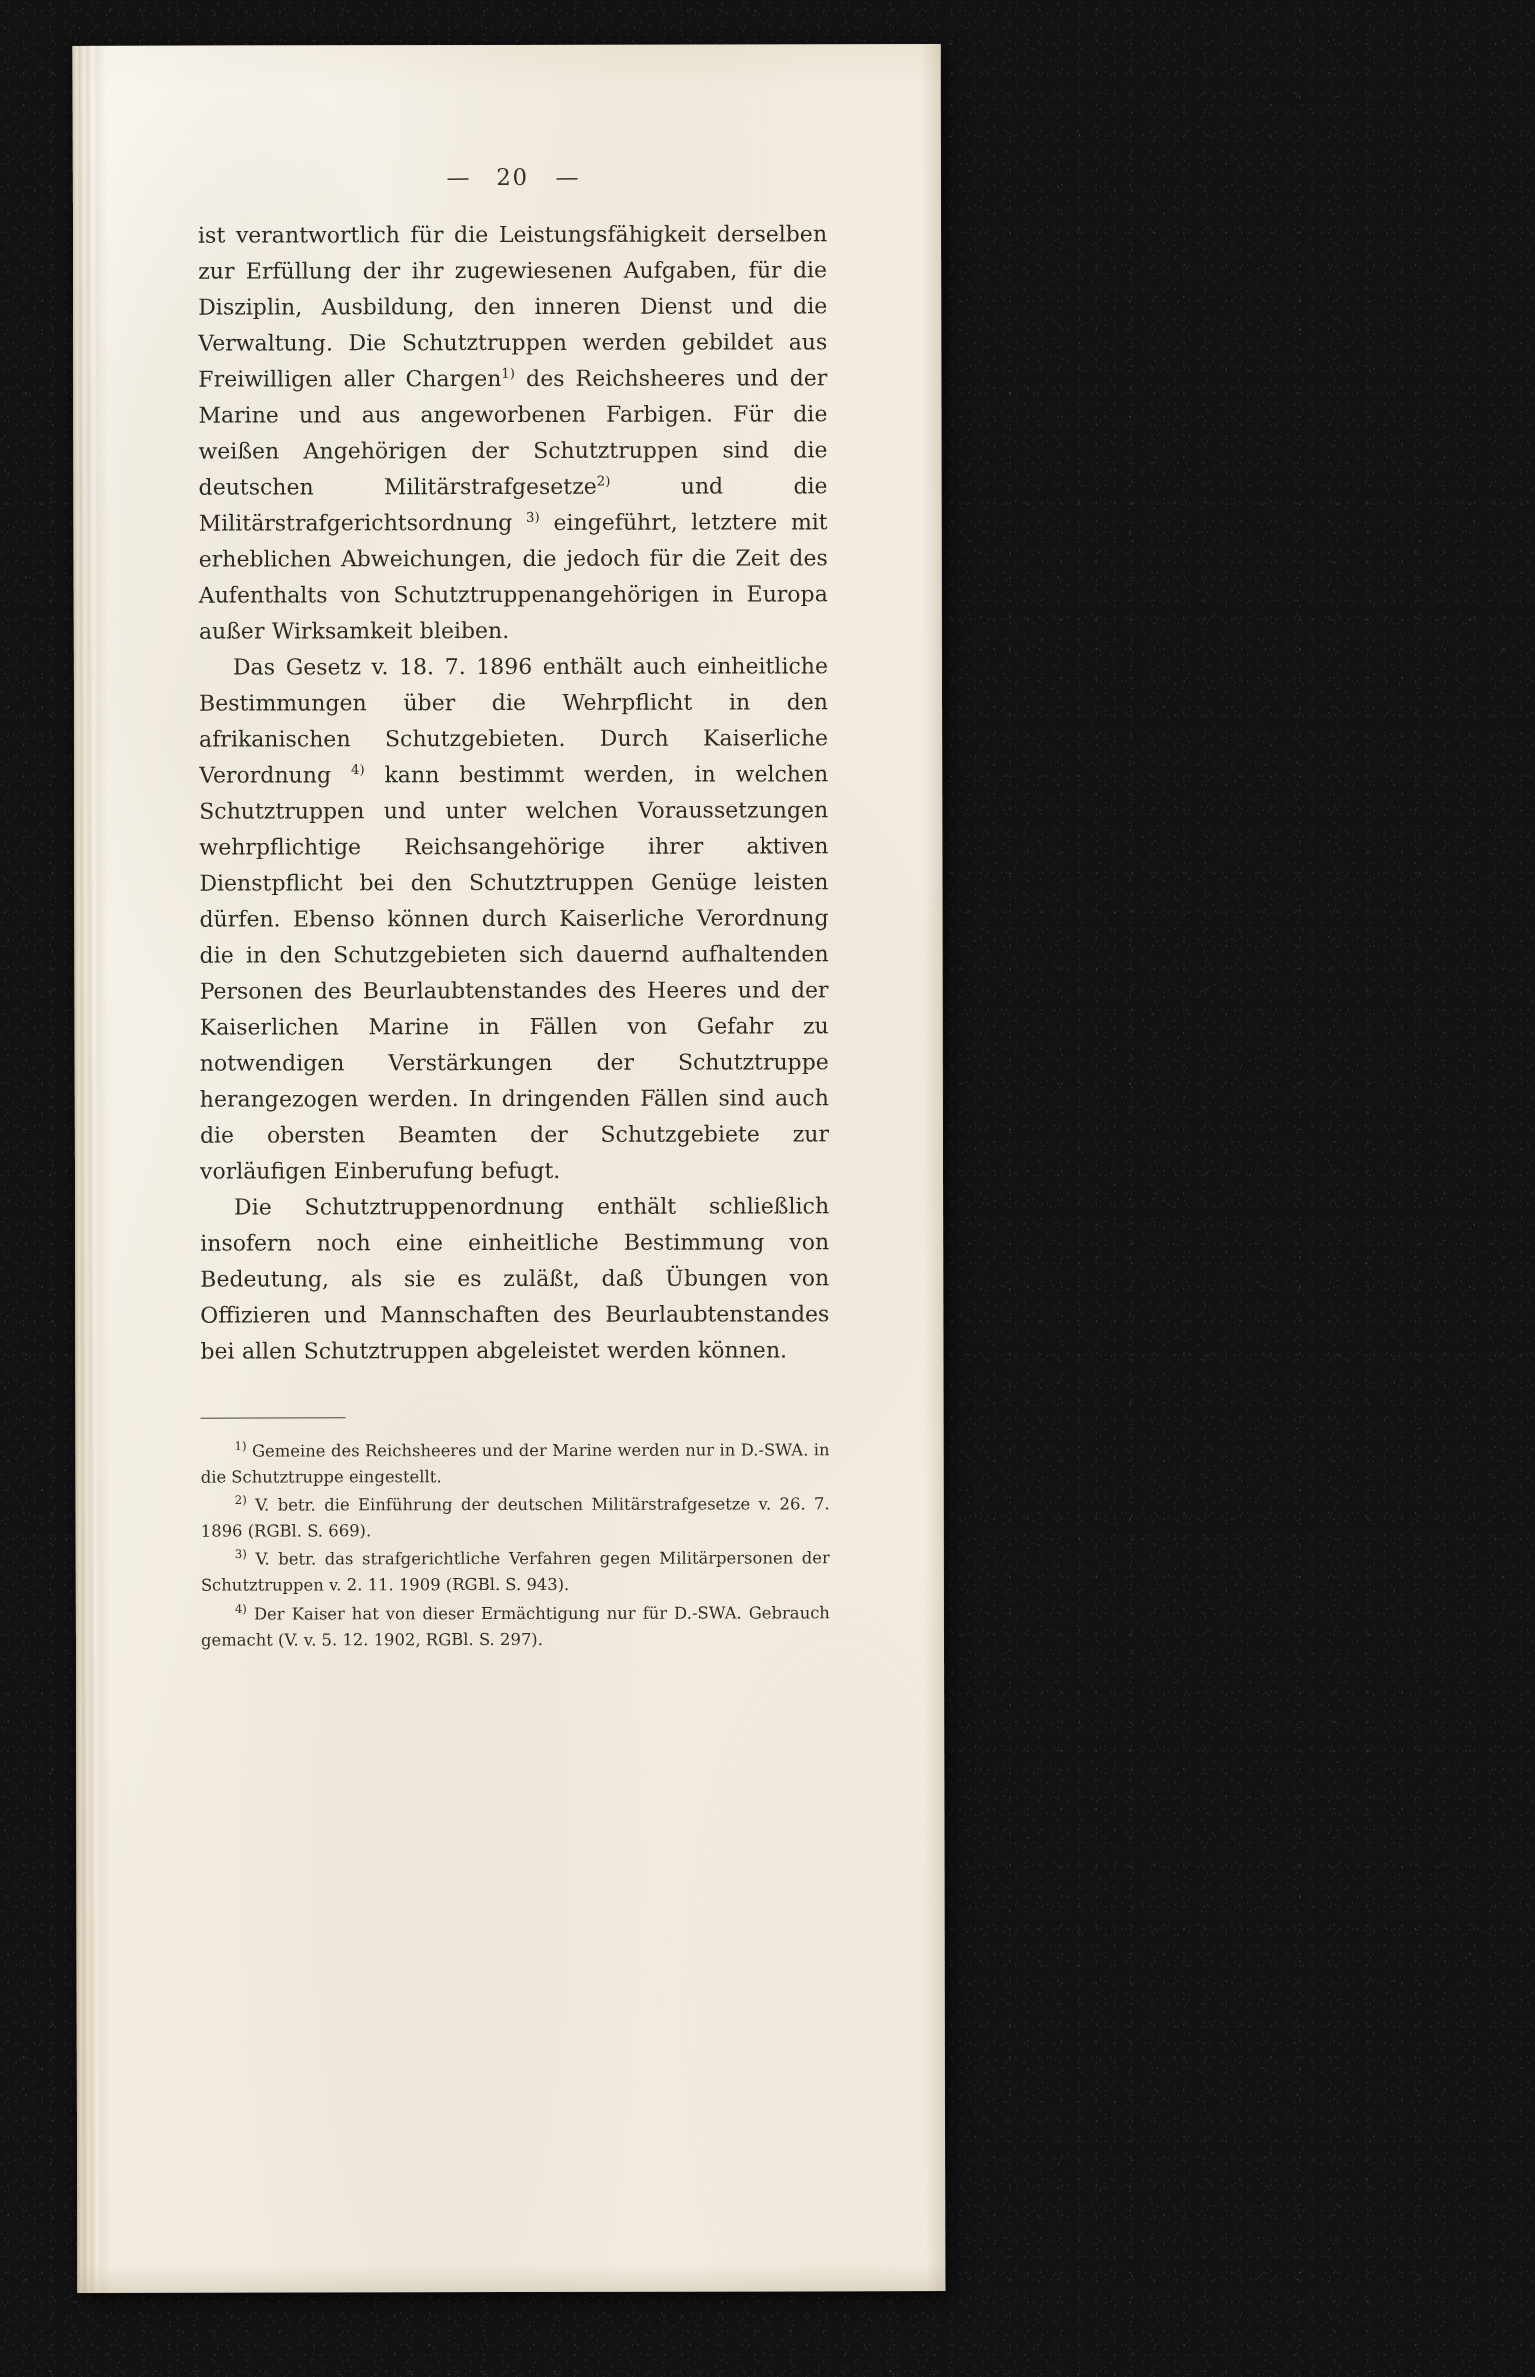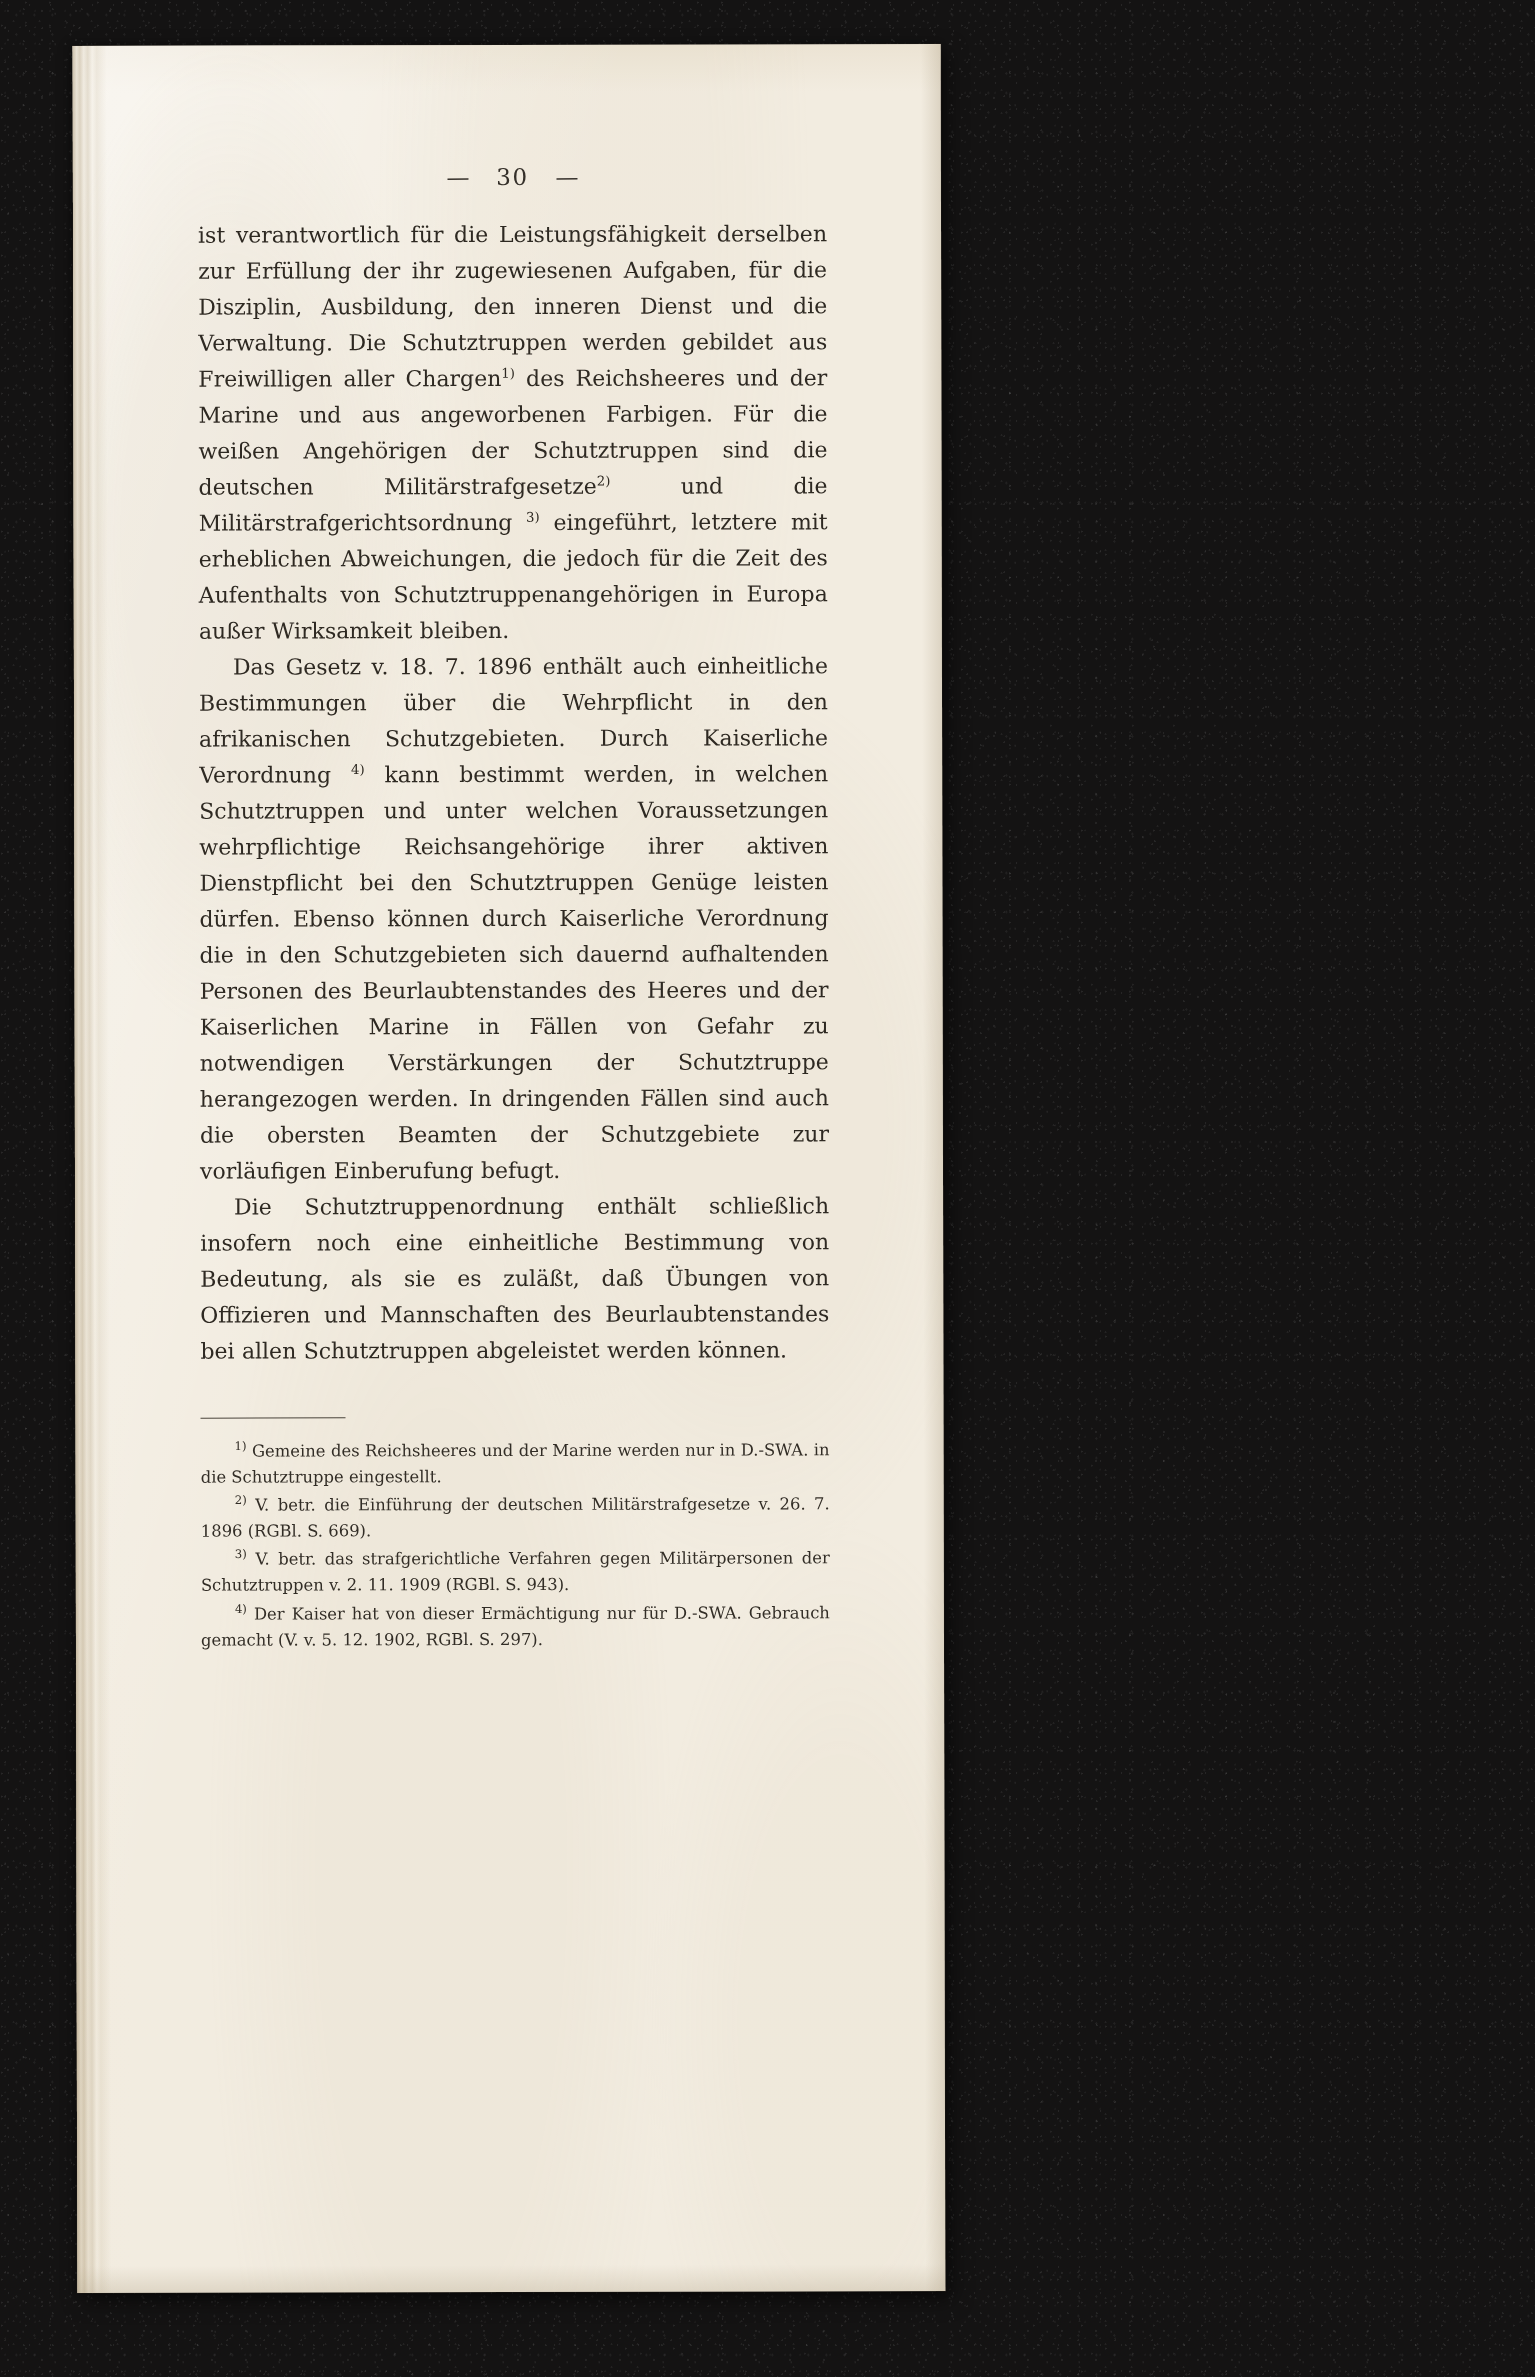--- a/index.html
+++ b/index.html
@@ -172,21 +172,21 @@
 <div id="scan-backdrop"></div>
 
 <div id="page-sheet">
   <div id="paper-grain"></div>
   <div id="gutter-edge"></div>
   <div id="right-edge-shade"></div>
   <div id="bottom-edge-shade"></div>
 
   <div id="text-column">
 
-    <div id="folio-line"><span class="dash">—</span>&nbsp;&nbsp;&nbsp;<span>30</span>&nbsp;&nbsp;&nbsp;<span class="dash">—</span></div>
+    <div id="folio-line"><span class="dash">—</span>&nbsp;&nbsp;&nbsp;<span>20</span>&nbsp;&nbsp;&nbsp;<span class="dash">—</span></div>
 
     <p class="body-par"><span>ist verantwortlich für die Leistungsfähigkeit derselben zur Erfüllung der ihr zugewiesenen Aufgaben, für die Disziplin, Ausbildung, den inneren Dienst und die Verwaltung. Die Schutztruppen werden gebildet aus Freiwilligen aller Chargen</span><span class="fn-ref">1)</span><span> des Reichsheeres und der Marine und aus angeworbenen Farbigen. Für die weißen Angehörigen der Schutztruppen sind die deutschen Militärstrafgesetze</span><span class="fn-ref">2)</span><span> und die Militärstrafgerichtsordnung </span><span class="fn-ref">3)</span><span> eingeführt, letztere mit erheblichen Abweichungen, die jedoch für die Zeit des Aufenthalts von Schutztruppenangehörigen in Europa außer Wirksamkeit bleiben.</span></p>
 
     <p class="body-par indented"><span>Das Gesetz v. 18. 7. 1896 enthält auch einheitliche Bestimmungen über die Wehrpflicht in den afrikanischen Schutzgebieten. Durch Kaiserliche Verordnung </span><span class="fn-ref">4)</span><span> kann bestimmt werden, in welchen Schutztruppen und unter welchen Voraussetzungen wehrpflichtige Reichsangehörige ihrer aktiven Dienstpflicht bei den Schutztruppen Genüge leisten dürfen. Ebenso können durch Kaiserliche Verordnung die in den Schutzgebieten sich dauernd aufhaltenden Personen des Beurlaubtenstandes des Heeres und der Kaiserlichen Marine in Fällen von Gefahr zu notwendigen Verstärkungen der Schutztruppe herangezogen werden. In dringenden Fällen sind auch die obersten Beamten der Schutzgebiete zur vorläufigen Einberufung befugt.</span></p>
 
     <p class="body-par indented">Die Schutztruppenordnung enthält schließlich insofern noch eine einheitliche Bestimmung von Bedeutung, als sie es zuläßt, daß Übungen von Offizieren und Mannschaften des Beurlaubtenstandes bei allen Schutztruppen abgeleistet werden können.</p>
 
     <div id="footnote-rule"></div>
 
     <div id="footnote-list">

